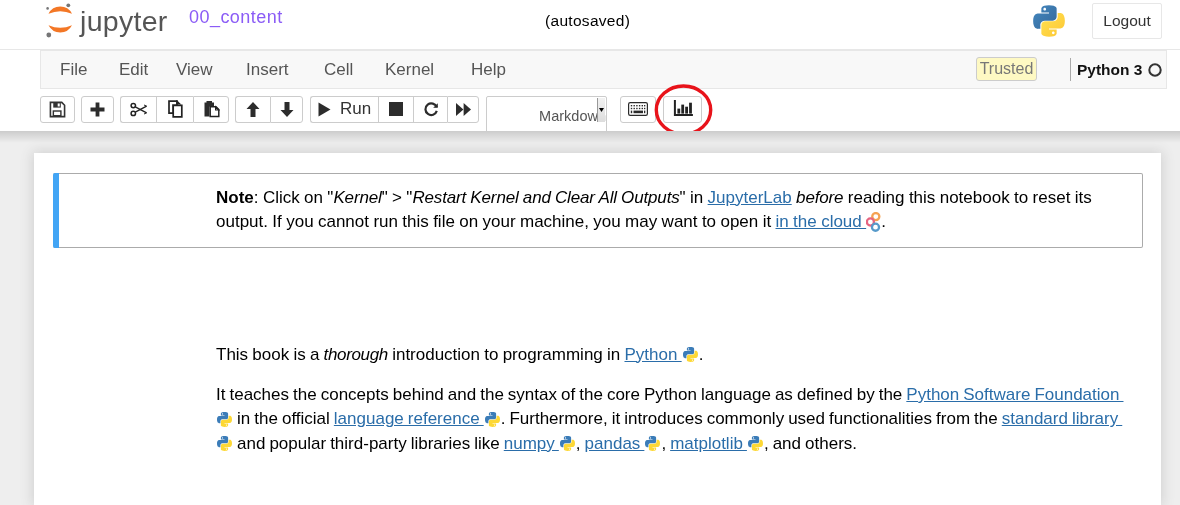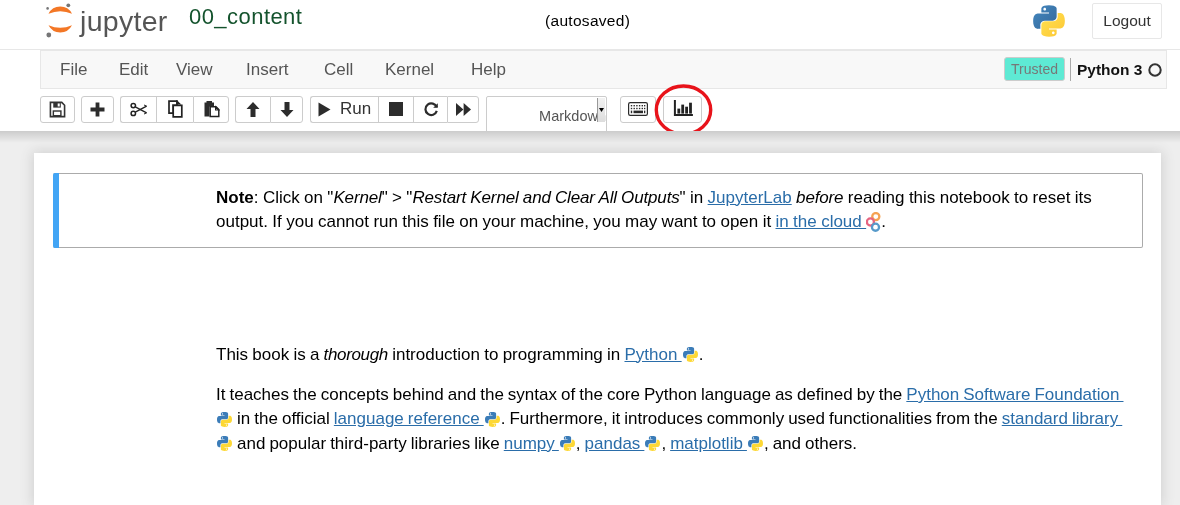--- a/index.html
+++ b/index.html
@@ -1,28 +1,28 @@
 <!DOCTYPE html>
 <html><head>
 <meta charset="utf-8">
 <style>
 * { margin:0; padding:0; box-sizing:border-box; }
 html,body { width:1180px; height:505px; background:#fff; font-family:"Liberation Sans", sans-serif; }
 #app { position:relative; width:1180px; height:505px; overflow:hidden; }
 .abs { position:absolute; }
 
 #header { position:absolute; left:0; top:0; width:1180px; height:50px; background:#fff; border-bottom:1px solid #e7e7e7; }
-#nbtitle { position:absolute; left:189px; top:5.6px; font-size:22px; line-height:22px; letter-spacing:0.45px; color:#14532d;text-align:center; }
+#nbtitle { position:absolute; left:189px; top:5.6px; font-size:18px; line-height:22px; letter-spacing:0.45px; color:#8b5cf6;text-align:center; }
 #checkpoint { position:absolute; left:313px; top:12px; font-size:15px; color:#000; }
 #autosaved { position:absolute; left:545px; top:12px; font-size:15.5px; letter-spacing:0.3px; color:#000; }
 #logoutbtn { position:absolute; left:1092px; top:3px; width:70px; height:36px; border:1px solid #e7e7e7; border-radius:2px; background:#fff; font-size:15.5px; color:#333; text-align:center; line-height:34px; }
 
 #menubar { position:absolute; left:40px; top:50px; width:1127px; height:39px; background:#f8f8f8; border:1px solid #e7e7e7;padding-left:16px; }
 .menuitem { position:absolute; top:0; height:37px; line-height:37px; font-size:17px; color:#555; }
-#trusted { position:absolute; left:963px; top:6px; width:61px; height:24px; border:1px solid #ccc; border-radius:3px; background:#5eead4; color:#777; font-size:14px; text-align:center; line-height:22px; }
+#trusted { position:absolute; left:935px; top:6px; width:61px; height:24px; border:1px solid #ccc; border-radius:3px; background:#fef9c3; color:#777; font-size:16px; text-align:center; line-height:22px; }
 #kerneldiv { position:absolute; left:1029px; top:7px; width:1px; height:23px; background:#aaa; }
 #kernelname { position:absolute; left:1036px; top:0; height:37px; line-height:37px; font-size:15.5px; color:#111;font-weight:bold; }
 
 #toolbar { position:absolute; left:0; top:89px; width:1180px; height:42px; background:#fff; }
 .tbtn { position:absolute; top:6.5px; height:27px; background:#fff; border:1px solid #ccc; display:flex; align-items:center; justify-content:center; }
 .grp-l { border-radius:3px 0 0 3px; border-right:none; }
 .grp-m { border-radius:0; border-right:none; }
 .grp-r { border-radius:0 3px 3px 0; }
 .solo  { border-radius:3px; }
 

